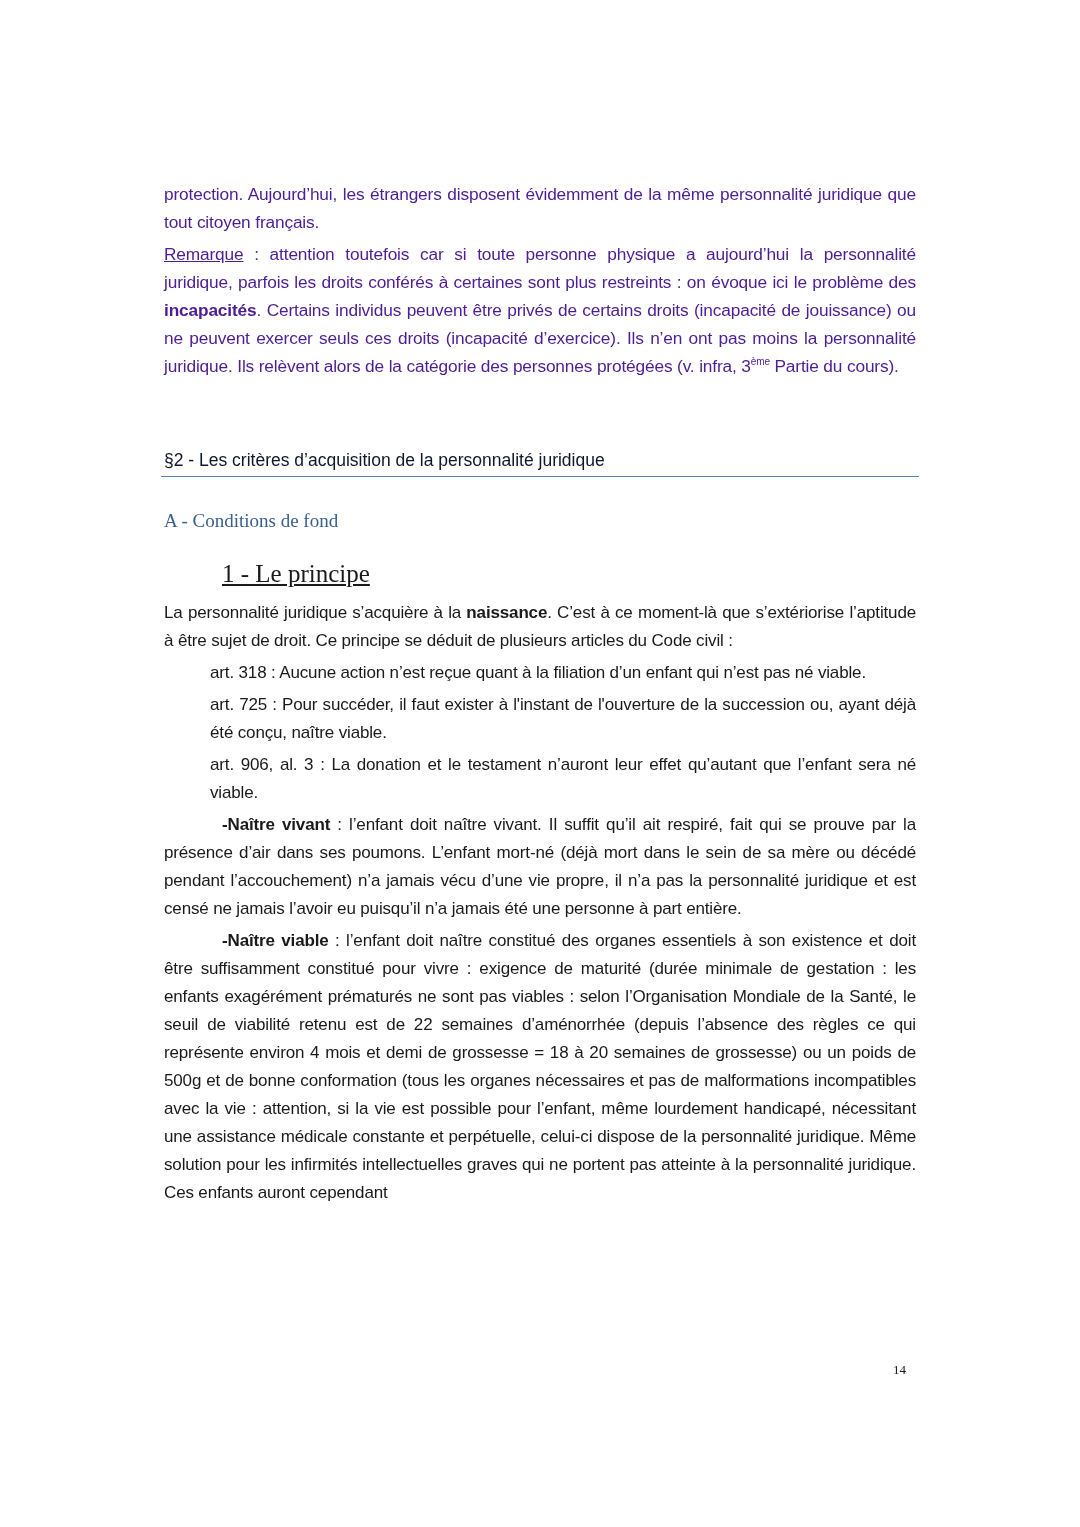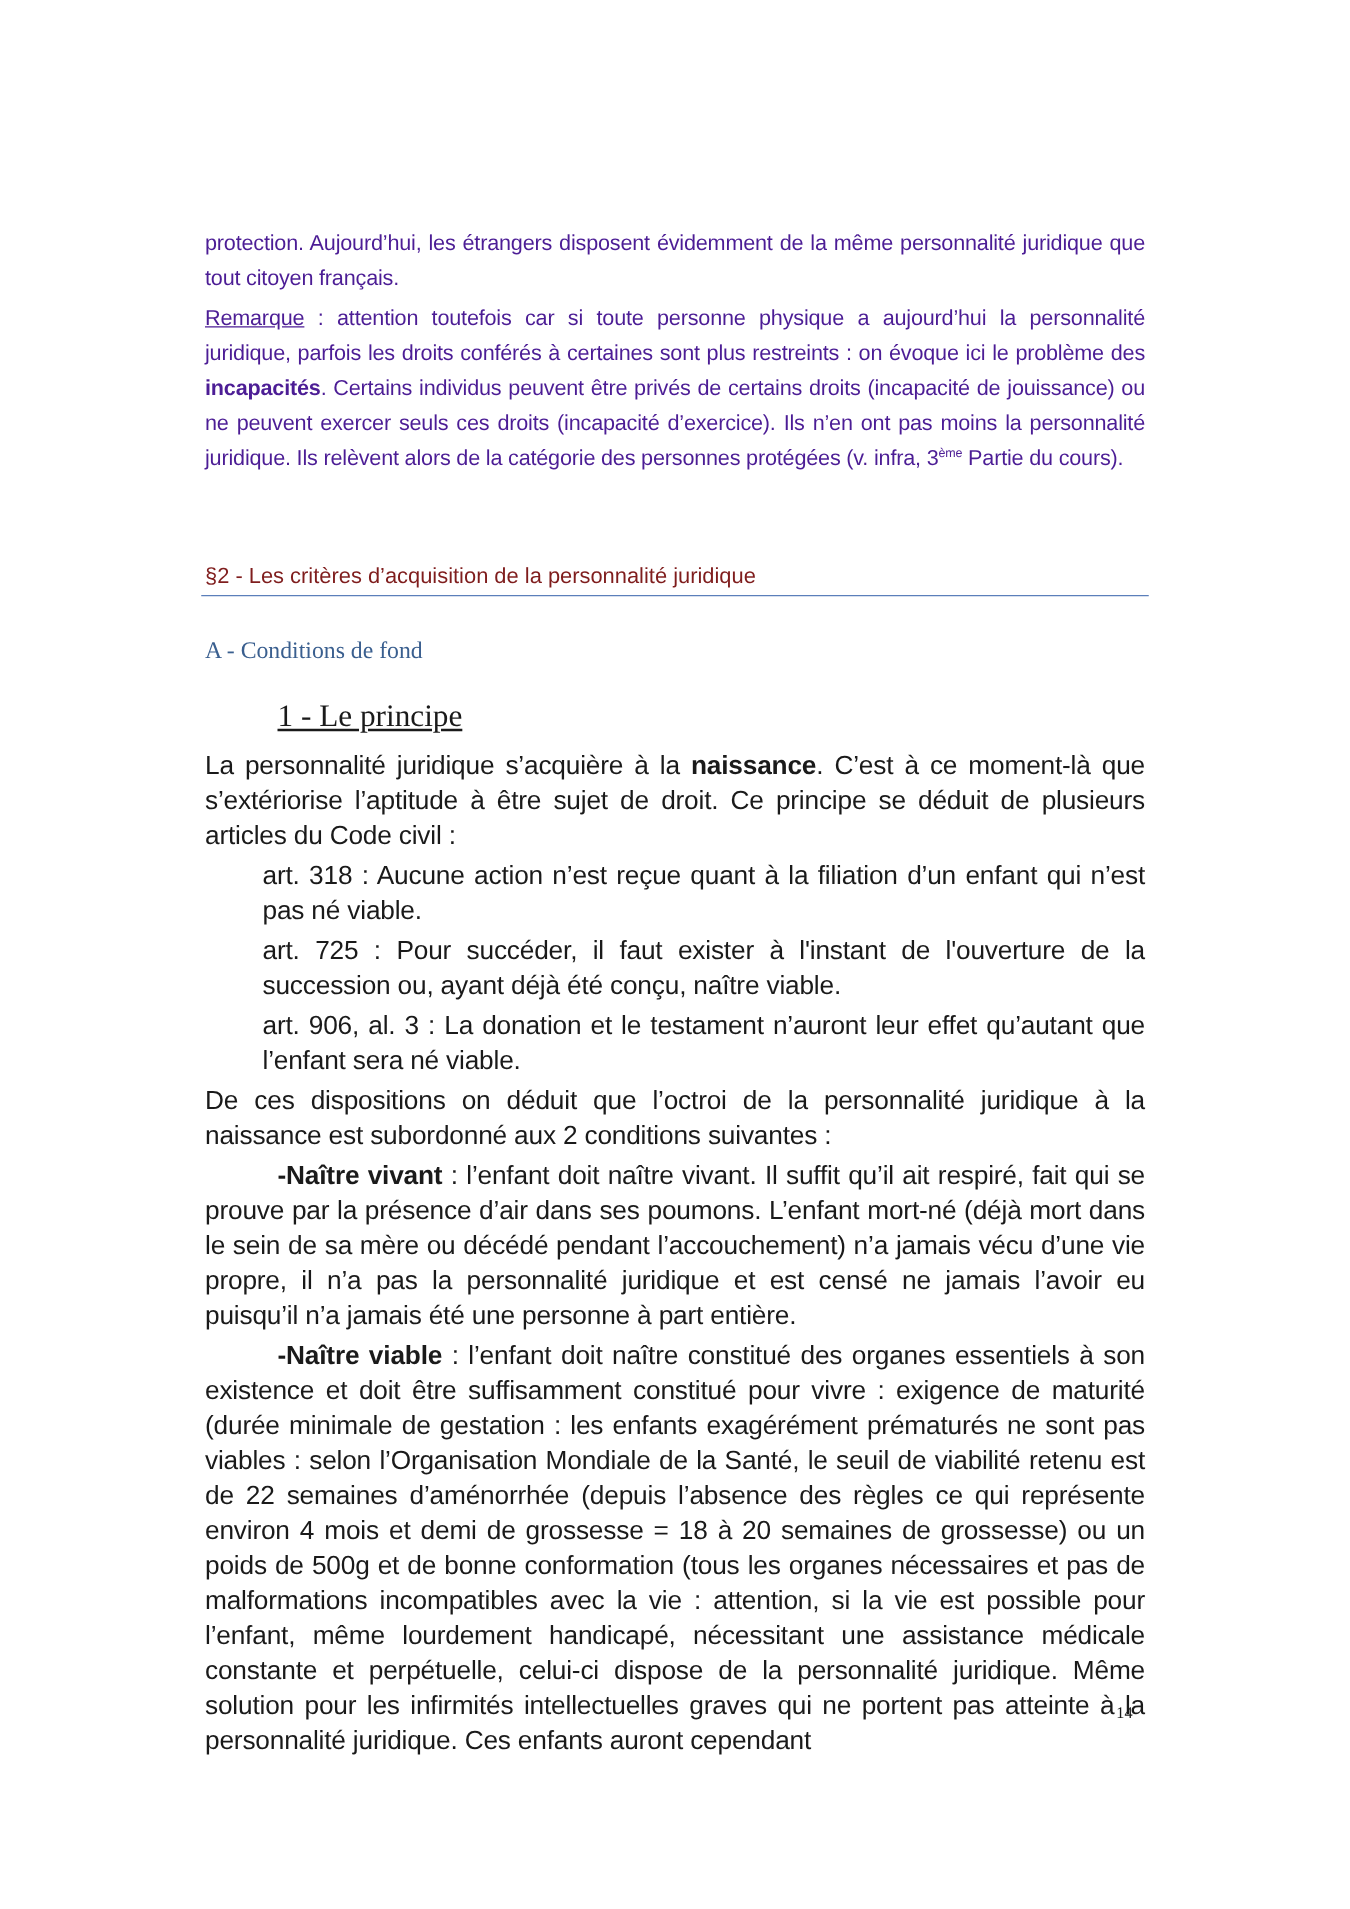--- a/index.html
+++ b/index.html
@@ -12,38 +12,38 @@
   }
   p { margin: 0; text-align: justify; }
   .gap { margin-top: 4px; }
   .u { text-decoration: underline; }
   .b { font-weight: bold; }
   .i { }
   sup { font-size: 10px; line-height: 0; vertical-align: super; }
   .section-title {
     position: absolute; left: 164px; top: 446px; width: 754px;
     font-family: "Liberation Sans", sans-serif; font-size: 17.5px;
-    color: #7f1d1d; line-height: 28px;
+    color: #0f172a; line-height: 28px;
   }
   .section-rule {
     position: absolute; left: 161px; top: 476px; width: 758px; height: 0;
     border-top: 1.5px solid #5b7fba;
   }
   .subsection {
     position: absolute; left: 164px; top: 507px;
     font-family: Liberation Serif, serif; font-size: 19px; color: #3a5f8f;
     line-height: 28px;
   }
   .subsub {
     position: absolute; left: 222px; top: 560px;
     font-family: "Liberation Serif", serif; font-size: 25px; color: #1a1a1a;
     text-decoration: underline; line-height: 28px;
   }
   .block { position: absolute; left: 164px; width: 752px;
-    font-family: "Liberation Sans", sans-serif; font-size: 21px; line-height: 28px; color: #1a1a1a; letter-spacing: -0.15px; }
+    font-family: "Liberation Sans", sans-serif; font-size: 17px; line-height: 28px; color: #1a1a1a; letter-spacing: -0.15px; }
   .indent-art { padding-left: 46px; }
   .indent-first { text-indent: 58px; }
   .page-number {
     position: absolute; left: 893px; top: 1362px;
     font-family: Liberation Serif, serif; font-size: 13px; color: #1a1a1a;
   }
 </style>
 </head>
 <body>
 
@@ -58,19 +58,18 @@
 <div class="subsection">A - Conditions de fond</div>
 <div class="subsub">1 - Le principe</div>
 
 <div class="block" style="top:599px;">
   <p><span>La personnalité juridique s’acquière à la </span><span class="b">naissance</span><span>. C’est à ce moment-là que s’extériorise l’aptitude à être sujet de droit. Ce principe se déduit de plusieurs articles du Code civil :</span></p>
 
   <p class="indent-art gap"><span>art. 318 : </span><span class="i">Aucune action n’est reçue quant à la filiation d’un enfant qui n’est pas né viable.</span></p>
   <p class="indent-art gap"><span>art. 725 : </span><span class="i">Pour succéder, il faut exister à l'instant de l'ouverture de la succession ou, ayant déjà été conçu, naître viable.</span></p>
   <p class="indent-art gap"><span>art. 906, al. 3 : </span><span class="i">La donation et le testament n’auront leur effet qu’autant que l’enfant sera né viable.</span></p>
 
-  <p class="gap">De ces dispositions on déduit que l’octroi de la personnalité juridique à la naissance est subordonné aux 2 conditions suivantes :</p>
 
   <p class="gap indent-first"><span class="b">-Naître vivant</span><span> : l’enfant doit naître vivant. Il suffit qu’il ait respiré, fait qui se prouve par la présence d’air dans ses poumons. L’enfant mort-né (déjà mort dans le sein de sa mère ou décédé pendant l’accouchement) n’a jamais vécu d’une vie propre, il n’a pas la personnalité juridique et est censé ne jamais l’avoir eu puisqu’il n’a jamais été une personne à part entière.</span></p>
   <p class="gap indent-first"><span class="b">-Naître viable</span><span> : l’enfant doit naître constitué des organes essentiels à son existence et doit être suffisamment constitué pour vivre : exigence de maturité (durée minimale de gestation : les enfants exagérément prématurés ne sont pas viables : selon l’Organisation Mondiale de la Santé, le seuil de viabilité retenu est de 22 semaines d’aménorrhée (depuis l’absence des règles ce qui représente environ 4 mois et demi de grossesse = 18 à 20 semaines de grossesse) ou un poids de 500g et de bonne conformation (tous les organes nécessaires et pas de malformations incompatibles avec la vie : attention, si la vie est possible pour l’enfant, même lourdement handicapé, nécessitant une assistance médicale constante et perpétuelle, celui-ci dispose de la personnalité juridique. Même solution pour les infirmités intellectuelles graves qui ne portent pas atteinte à la personnalité juridique. Ces enfants auront cependant</span></p>
 </div>
 
 <div class="page-number">14</div>
 
 </body></html>

